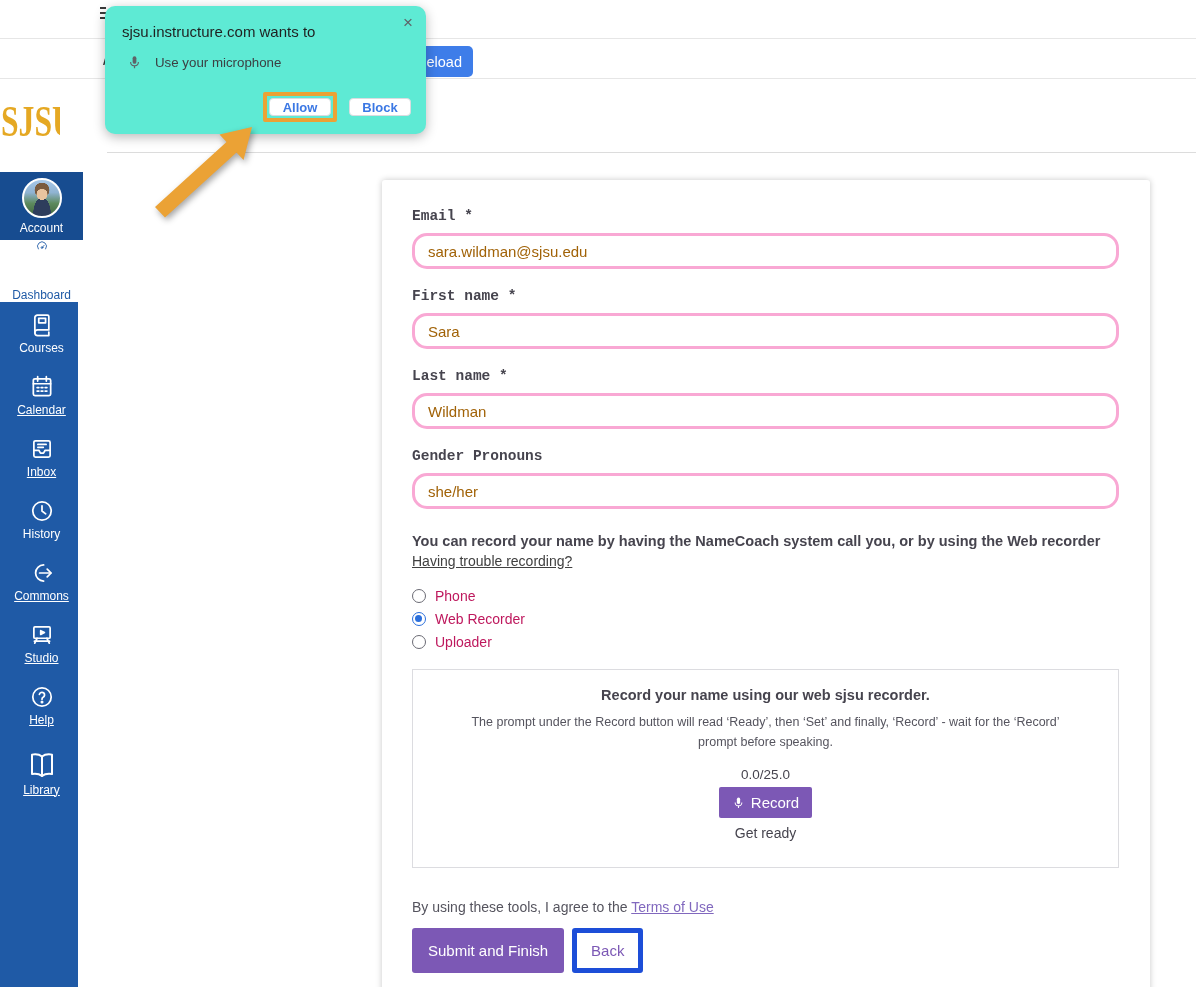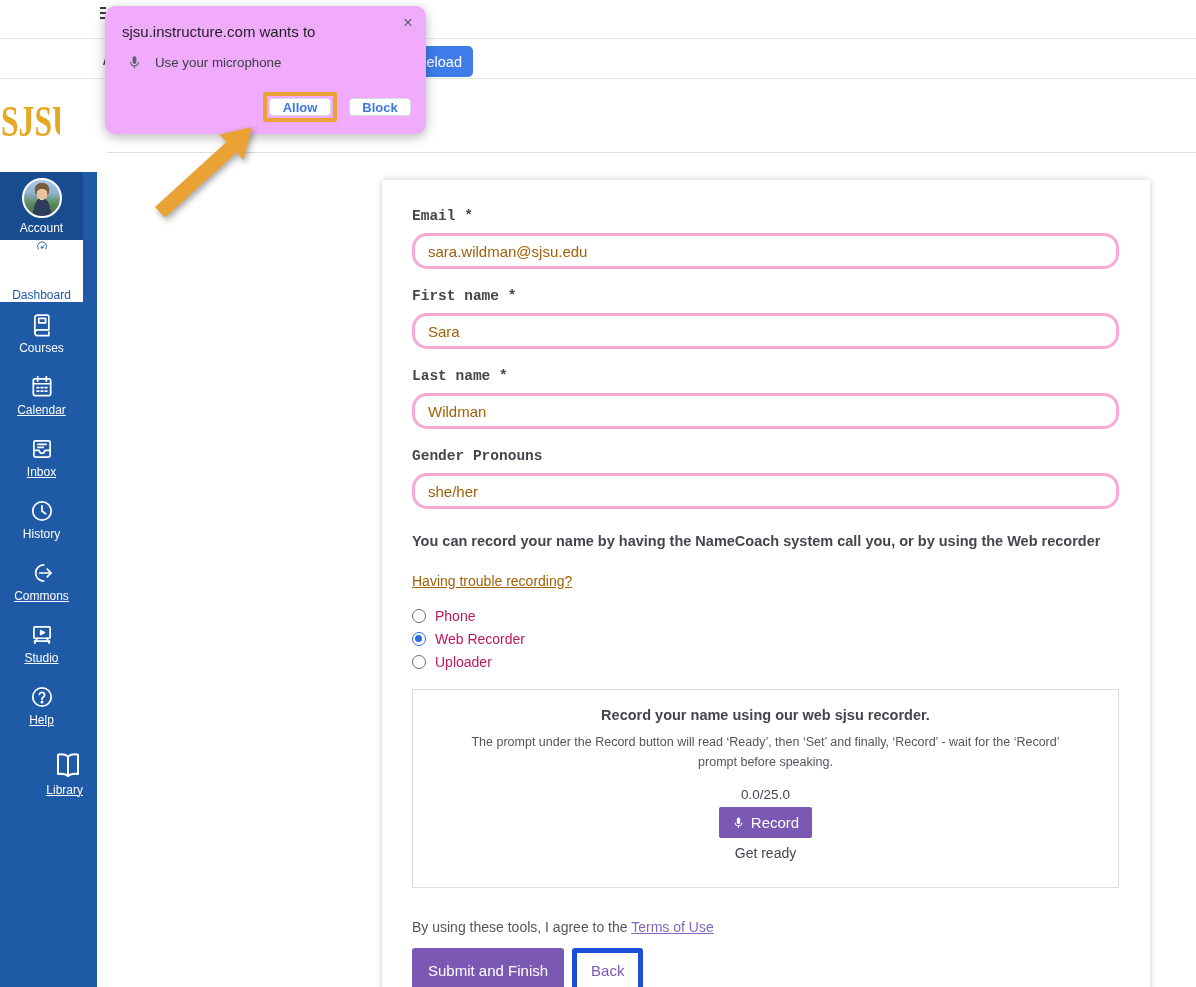--- a/index.html
+++ b/index.html
@@ -18,47 +18,47 @@
     background:#3e7de9; color:#fff; border:none; border-radius:5px;
     font-size:14.5px; font-family:"Liberation Sans",sans-serif; cursor:pointer; }
   .rule-150 { position:absolute; left:107px; top:152px; width:1089px; height:1px; background:#dcdcdc; }
 
   
   .logo { position:absolute; left:1px; top:96px; width:82px; overflow:hidden;
     font-family:"Liberation Serif", serif; font-weight:bold; font-size:44px;
     color:#e5a823; transform:scaleX(0.72); transform-origin:left center; letter-spacing:0px; }
 
   
-  .sidebar { position:absolute; left:0; top:172px; width:97px; height:815px; background:#1f5aa6; }
+  .sidebar { position:absolute; left:0; top:172px; width:78px; height:815px; background:#1f5aa6; }
   .nav-item { width:83px; height:62px; display:flex; flex-direction:column;
     align-items:center; justify-content:center; color:#fff; cursor:pointer; }
   .nav-item .lbl { font-size:12px; margin-top:3px; }
   .nav-item.ul .lbl { text-decoration:underline; }
   .nav-item.account { height:68px; background:#174c90; }
   .nav-item.active { background:#fff; color:#1f5aa6;gap:32px; }
   .nav-item svg { width:26px; height:26px; stroke:currentColor; fill:none;
     stroke-width:1.6; stroke-linecap:round; stroke-linejoin:round; }
-  .nav-item.library-item { height:74px;align-items:flex-end; }
+  .nav-item.library-item { height:74px; }
   .avatar { width:40px; height:40px; border-radius:50%; border:2px solid #fff;
     background:
       radial-gradient(circle at 50% 40%, #e9c49f 0 19%, rgba(0,0,0,0) 20%),
       radial-gradient(circle at 50% 28%, #7a5b3f 0 23%, rgba(0,0,0,0) 24%),
       radial-gradient(ellipse at 50% 95%, #2e3d5c 0 34%, rgba(0,0,0,0) 35%),
       linear-gradient(180deg,#a8c8e8 0%,#8fb3d2 35%,#5d8a5d 65%,#41663f 100%); }
 
   
   .card { position:absolute; left:382px; top:180px; width:768px;
     background:#fff; border-radius:3px; box-shadow:0 0 6px rgba(0,0,0,.22);
     padding:28px 31px 30px 30px; }
   .f-label { font-size:14.5px; font-weight:bold; color:#46444e; margin-bottom:9px;font-family:Liberation Mono, monospace; }
   .f-input { width:100%; height:36px; border:3px solid #f9a8d4; border-radius:15px;
     padding:0 13px; font-size:15px; color:#a16207; margin-bottom:19px;
     font-family:"Liberation Sans",sans-serif; background:#fff; }
   .intro { font-size:14.5px; font-weight:bold; color:#46444e; margin-top:5px; }
-  .trouble { display:inline-block; margin-top:24px; font-size:14px; color:#a16207;
+  .trouble { display:inline-block; margin-top:4px; font-size:14px; color:#404040;
     text-decoration:underline; cursor:pointer; }
   .radios { margin-top:14px; }
   .radio-row { display:flex; align-items:center; height:23px; cursor:pointer; }
   .rdot { width:14px; height:14px; border-radius:50%; border:1.5px solid #6b6b74;
     margin-right:9px; position:relative; background:#fff; }
   .radio-row.checked .rdot { border-color:#2b6fdc; }
   .radio-row.checked .rdot::after { content:""; position:absolute; left:2px; top:2px;
     width:7px; height:7px; border-radius:50%; background:#2b6fdc; }
   .radio-row .rlbl { font-size:14px; color:#be185d; }
 
@@ -77,21 +77,21 @@
   .terms { margin-top:31px; font-size:14px; color:#55545e; }
   .terms a { color:#8168be; text-decoration:underline; cursor:pointer; }
   .actions { margin-top:13px; display:flex; gap:8px; }
   .submit-btn { background:#7c58b5; color:#fff; border:none; border-radius:3px;
     font-size:15px; padding:9px 16px; cursor:pointer; font-family:"Liberation Sans",sans-serif; }
   .back-btn { background:#fff; color:#7c58b5; border:5px solid #1d4ed8; border-radius:3px;
     font-size:15px; padding:9px 14px; cursor:pointer; font-family:"Liberation Sans",sans-serif; }
 
   
   .popup { position:absolute; left:105px; top:6px; width:321px; height:128px;
-    background:#f0abfc; border-radius:10px; box-shadow:0 3px 12px rgba(0,0,0,.28);
+    background:#5eead4; border-radius:10px; box-shadow:0 3px 12px rgba(0,0,0,.28);
     z-index:50; }
   .popup-title { position:absolute; left:17px; top:17px; font-size:15px; color:#1f1f1f; }
   .popup-close { position:absolute; right:13px; top:8px; font-size:17px; color:#5f6368;
     background:none; border:none; cursor:pointer; line-height:1;
     font-family:"Liberation Sans",sans-serif; }
   .perm-row { position:absolute; left:22px; top:47px; display:flex; align-items:center; gap:13px; }
   .perm-row svg { width:15px; height:19px; fill:#5f6368; }
   .perm-text { font-size:13.3px; color:#3c4043; }
   .popup-actions { position:absolute; right:15px; bottom:12px; display:flex;
     align-items:center; gap:12px; }

